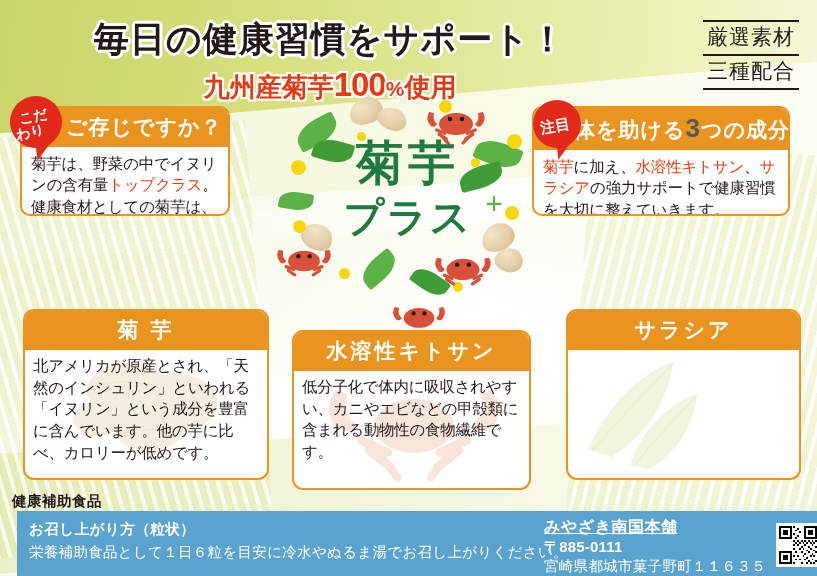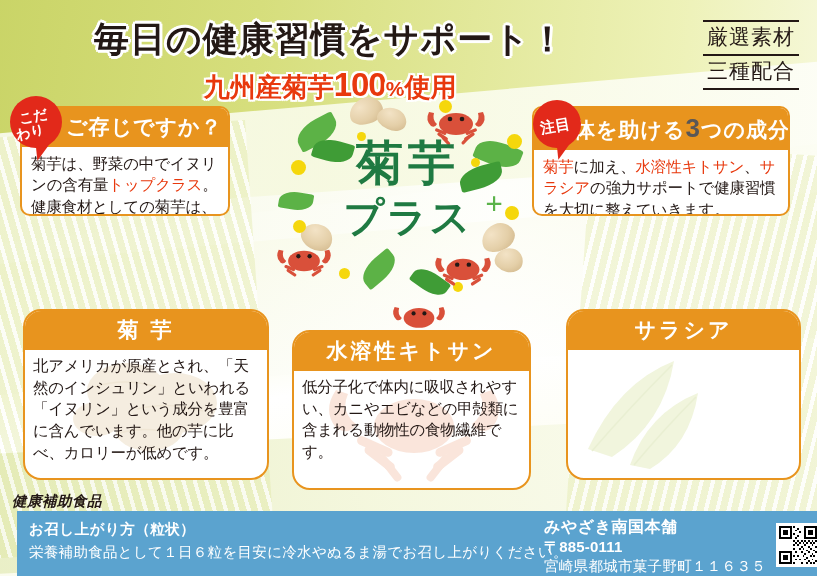--- a/index.html
+++ b/index.html
@@ -212,21 +212,21 @@
     background: radial-gradient(ellipse at 35% 30%, #f3e3c6 0%, #e4cfa8 55%, #cdb285 100%);
     border-radius: 55% 45% 50% 50% / 60% 55% 45% 40%;
   }
   .crab { position: absolute; }
 
   
   .card {
     position: absolute;
     background: #ffffff;
     border: 2px solid #e8941e;
-    border-radius: 18px;
+    border-radius: 11px;
     overflow: hidden;
     box-sizing: border-box;
   }
   .card-head {
     background: #e8941e;
     color: #fff;
     text-align: center;
     font-size: 21px; font-weight: bold;
     letter-spacing: 3px;
     padding: 5px 0 6px;
@@ -247,37 +247,36 @@
   }
   #card-1 { left: 23px;  top: 309px; width: 246px; height: 171px; }
   #card-2 { left: 292px; top: 330px; width: 239px; height: 160px; }
   #card-3 { left: 566px; top: 309px; width: 235px; height: 171px; }
 
   
   .supp-label {
     position: absolute; left: 12px; top: 492px;
     font-size: 14.5px; font-weight: bold; color: #231815;
     letter-spacing: 0.5px;
-    font-style: italic;
   }
   .footer-bar {
     position: absolute; left: 17px; bottom: 0; width: 817px; height: 65px;
     background: #5ba3cf;
   }
   .footer-left {
     position: absolute; left: 12px; top: 9px;
     color: #ffffff;
   }
   .fl-1 { font-size: 14.5px; font-weight: bold; letter-spacing: .5px; }
   .fl-2 { font-size: 14.5px; margin-top: 4px; letter-spacing: .3px; }
   .footer-company {
     position: absolute; left: 527px; top: 5px;
     color: #ffffff; line-height: 1.32;
   }
-  .fc-1 { font-size: 16px; font-weight: bold; letter-spacing: .5px; }
+  .fc-1 { font-size: 16px; font-weight: bold; letter-spacing: .5px; text-decoration: underline; }
   .fc-2 { font-size: 15px; font-weight: bold; letter-spacing: .2px; }
   .fc-3 { font-size: 14.5px; letter-spacing: .3px; }
   .qr {
     position: absolute; right: 14px; top: 12px;
     width: 44px; height: 44px;
     background: #fff; padding: 3px;
     box-sizing: border-box;
   }
   .qr svg { display: block; }
 </style>

